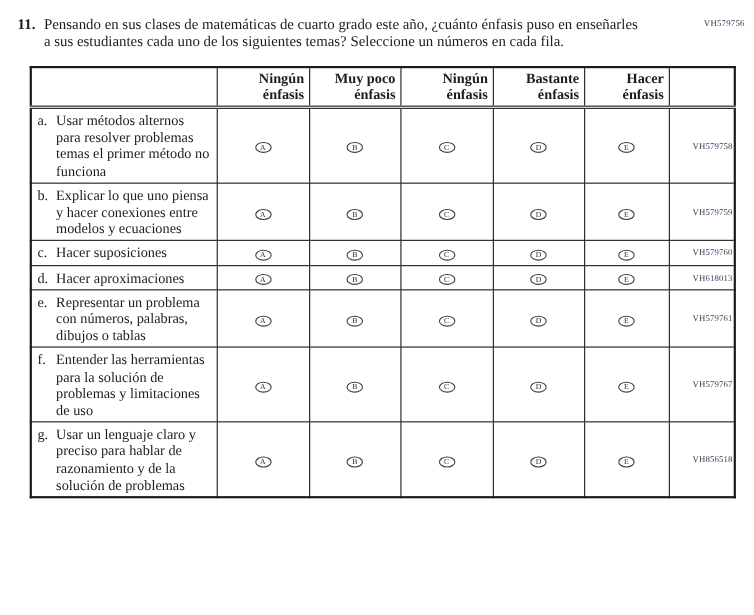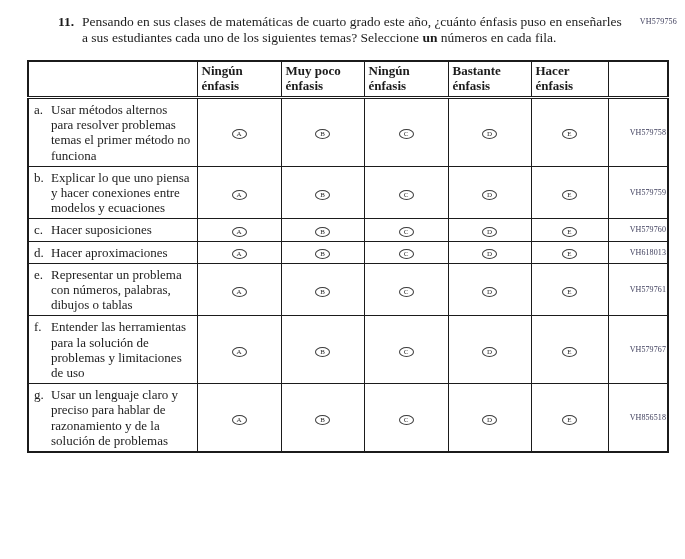--- a/index.html
+++ b/index.html
@@ -20,52 +20,52 @@
   .page-code {
     position: absolute;
     top: 3px;
     right: 8px;
     font-size: 8px;
     letter-spacing: 0.2px;
     color: #3c3c5a;
   }
   .question {
     position: relative;
-    margin: 14px 0 0 58px;
+    margin: 14px 0 0 16px;
     font-size: 13.5px;
     line-height: 1.22;
   }
   .qnum {
     position: absolute;
     left: 0;
     top: 0;
     font-weight: bold;
   }
   .qtext {
     margin: 0 0 0 24px;
     width: 545px;
   }
-  .qtext b { font-weight: bold; text-align: center; }
+  .qtext b { font-weight: normal; text-align: center; }
 
   table.grid {
     margin: 13px 0 0 27px;
     border-collapse: collapse;
     table-layout: fixed;
     width: 640px;
     font-size: 13px;
   }
   table.grid th, table.grid td {
     border: 1px solid #1b1b1b;
     padding: 2px 3px;
   }
   table.grid { border: 2px solid #1b1b1b; }
   table.grid thead th {
     border-bottom: 3px double #1b1b1b;
     font-weight: bold;
-    text-align: left;
+    text-align: right;
     vertical-align: middle;
     line-height: 1.12;
     height: 30px;
     padding: 2px 4px;
   }
   .stub-cell {
     position: relative;
     vertical-align: top;
     padding: 3px 6px 3px 22px !important;
     line-height: 1.17;

